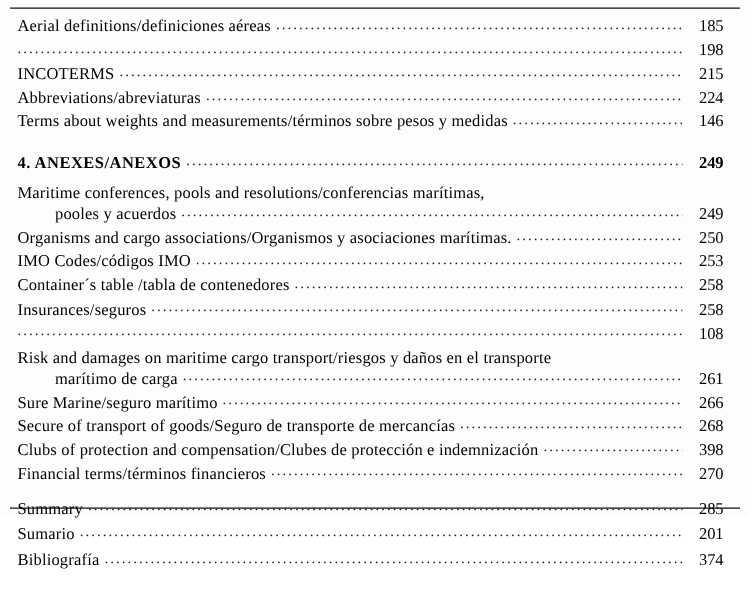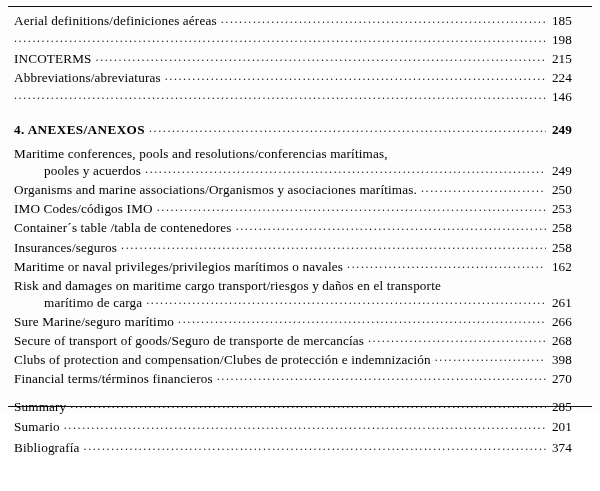--- a/index.html
+++ b/index.html
@@ -55,21 +55,21 @@
     overflow: hidden;
     white-space: nowrap;
     font-size: 12px;
     letter-spacing: 1.6px;
     color: #1a1a1a;
     transform: translateY(-2px);
   }
   .toc-entry .page-num {
     flex: 0 0 auto;
     width: 34px;
-    text-align: left;
+    text-align: center;
     padding-left: 6px;
   }
   
   .toc-entry.cont {
     margin-top: -2px;
   }
   .toc-entry.cont .label {
     padding-left: 30px;
   }
   .toc-entry.noleader .dots { visibility: hidden; }
@@ -109,20 +109,21 @@
       <span class="page-num">215</span>
     </div>
 
     <div class="toc-entry">
       <span class="label">Abbreviations/abreviaturas</span>
       <span class="dots">........................................................................................................................................................................................</span>
       <span class="page-num">224</span>
     </div>
 
     <div class="toc-entry">
+      <span class="label">Terms  about  weights  and measurements/términos sobre pesos  y medidas</span>
       <span class="dots">........................................................................................................................................................................................</span>
       <span class="page-num">146</span>
     </div>
 
     <div class="spacer-lg"></div>
 
     <div class="toc-entry heading-entry">
       <span class="label">4. ANEXES/ANEXOS</span>
       <span class="dots">........................................................................................................................................................................................</span>
       <span class="page-num">249</span>
@@ -136,21 +137,21 @@
       <span class="page-num"></span>
     </div>
 
     <div class="toc-entry cont">
       <span class="label">pooles y acuerdos</span>
       <span class="dots">........................................................................................................................................................................................</span>
       <span class="page-num">249</span>
     </div>
 
     <div class="toc-entry">
-      <span class="label">Organisms and marine associations/Organismos y asociaciones marítimas.</span>
+      <span class="label">Organisms and cargo associations/Organismos y asociaciones marítimas.</span>
       <span class="dots">........................................................................................................................................................................................</span>
       <span class="page-num">250</span>
     </div>
 
     <div class="toc-entry">
       <span class="label">IMO Codes/códigos IMO</span>
       <span class="dots">........................................................................................................................................................................................</span>
       <span class="page-num">253</span>
     </div>
 
@@ -160,23 +161,22 @@
       <span class="page-num">258</span>
     </div>
 
     <div class="toc-entry">
       <span class="label">Insurances/seguros</span>
       <span class="dots">........................................................................................................................................................................................</span>
       <span class="page-num">258</span>
     </div>
 
     <div class="toc-entry">
-      <span class="label">Maritime or naval privileges/privilegios  marítimos o navales</span>
-      <span class="dots">........................................................................................................................................................................................</span>
-      <span class="page-num">162</span>
+      <span class="dots">........................................................................................................................................................................................</span>
+      <span class="page-num">108</span>
     </div>
 
     <div class="toc-entry noleader">
       <span class="label">Risk and damages on maritime cargo transport/riesgos y daños en el transporte</span>
       <span class="dots">........................................................................................................................................................................................</span>
       <span class="page-num"></span>
     </div>
 
     <div class="toc-entry cont">
       <span class="label">marítimo de carga</span>

